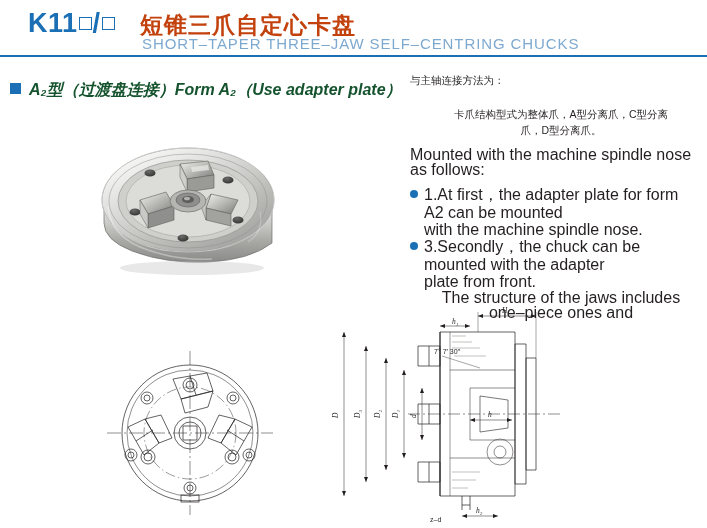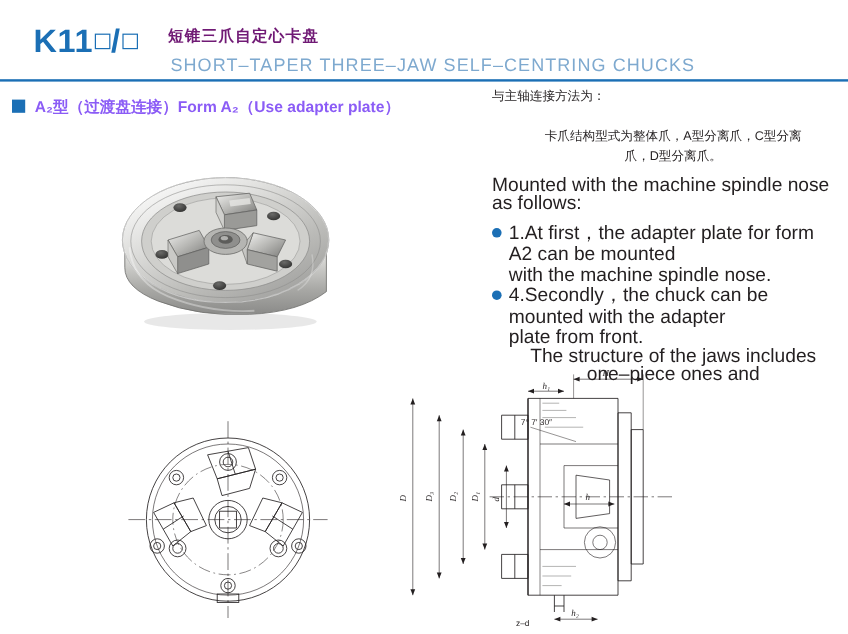--- a/index.html
+++ b/index.html
@@ -17,21 +17,21 @@
   }
   .page {
     position: relative;
     width: 707px;
     height: 528px;
   }
 
   
   .header {
     position: absolute;
-    left: 0; top: 15px;
+    left: 0; top: 4px;
     width: 655px;
     height: 52px;
   }
   .model-code {
     position: absolute;
     left: 28px; top: 4px;
     font-size: 27px;
     font-weight: bold;
     color: #1b6fb5;
     letter-spacing: 0.5px;
@@ -44,23 +44,23 @@
     border: 1.5px solid #1b6fb5;
     margin: 0 1px;
     vertical-align: 2px;
   }
   .model-code .slash {
     font-weight: bold;
   }
   .title-cn {
     position: absolute;
     left: 140px; top: 6px;
-    font-size: 13px;
+    font-size: 23px;
     font-weight: bold;
-    color: #701a75;
+    color: #c2410c;
     letter-spacing: 1px;
   }
   .title-en {
     position: absolute;
     left: 142px; top: 31px;
     font-size: 15px;
     color: #7ea9cf;
     letter-spacing: 0.9px;
   }
   .header-rule {
@@ -80,24 +80,25 @@
   }
   .sq-bullet {
     position: absolute;
     left: 0px; top: 3px;
     width: 11px; height: 11px;
     background: #1b6fb5;
   }
   .section-head-text {
     position: absolute;
     left: 19px; top: 0px;
-    font-size: 13px;
+    font-size: 16px;
     font-weight: bold;
-    color: #8b5cf6;
+    color: #14532d;
     white-space: nowrap;
+    font-style: italic;
   }
 
   
   .right-col {
     position: absolute;
     left: 410px; top: 72px;
     width: 288px;
   }
   .rc-line {
     font-size: 10.5px;
@@ -188,21 +189,21 @@
 
     <div class="rc-gap"></div>
 
     <div class="rc-item">
       <span class="dot"></span>
       <span class="rc-en">1.At first，the adapter plate for form A2 can be mounted</span>
       <div class="rc-en">with the machine spindle nose.</div>
     </div>
     <div class="rc-item">
       <span class="dot"></span>
-      <span class="rc-en">4.Secondly，the chuck can be mounted with the adapter</span>
+      <span class="rc-en">3.Secondly，the chuck can be mounted with the adapter</span>
       <div class="rc-en">plate from front.</div>
     </div>
 
     <div class="rc-sub rc-en">The structure of the jaws includes one–piece ones and</div>
   </div>
 
   <div class="photo-wrap">
     <svg width="215" height="155" viewBox="0 0 215 155">
       <defs>
         <linearGradient id="bodyGrad" x1="0" y1="0" x2="0" y2="1">

